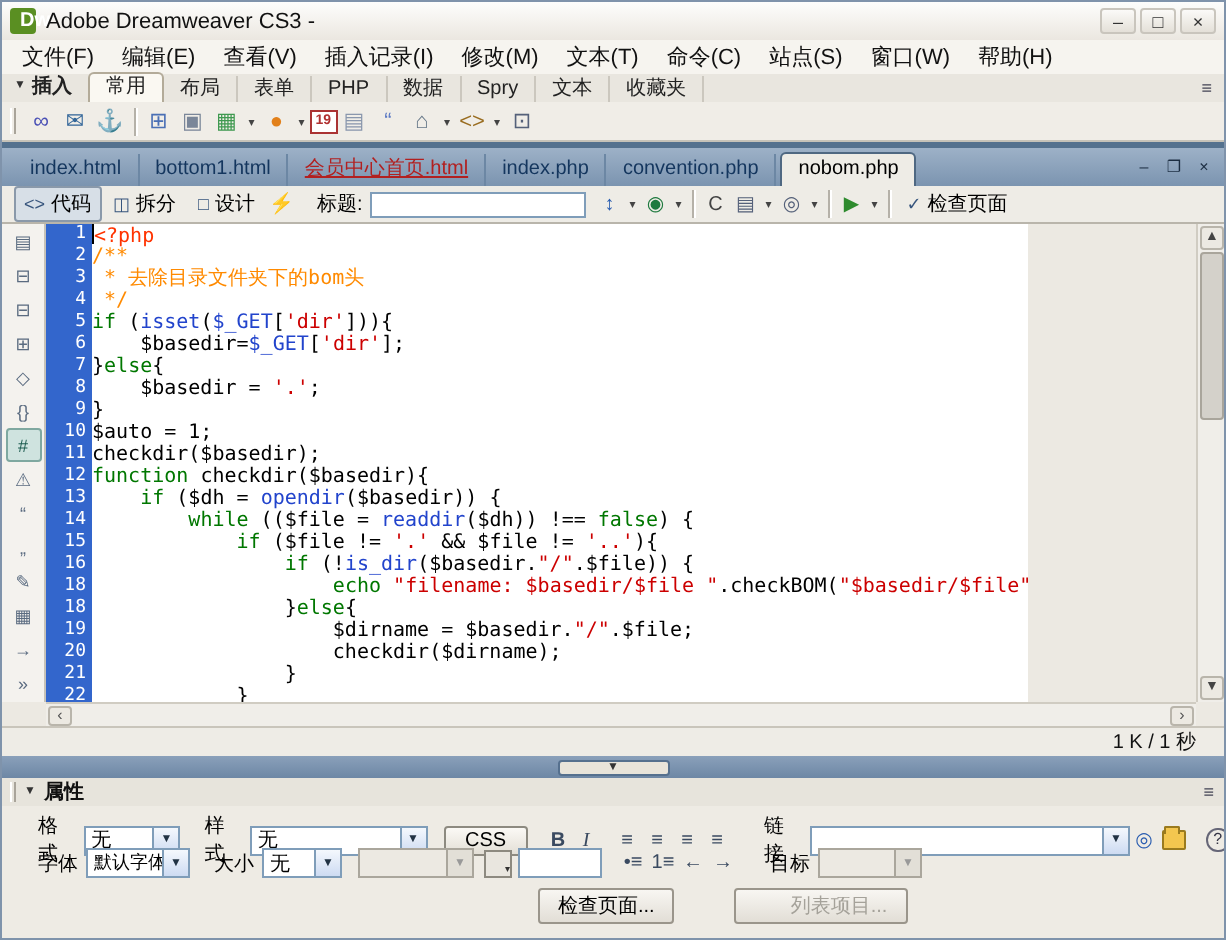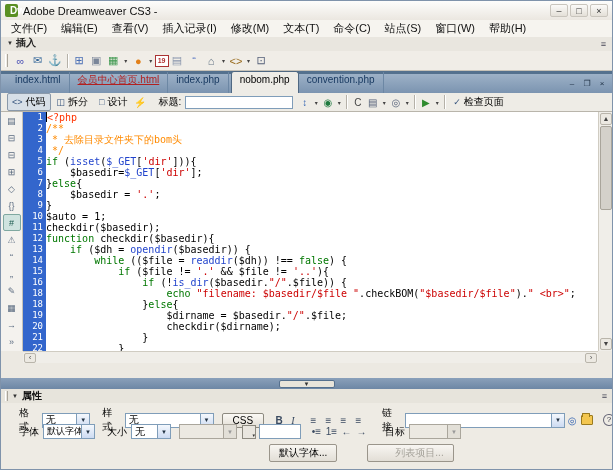--- a/index.html
+++ b/index.html
@@ -34,21 +34,21 @@
   .grip{width:3px;height:13px;border-left:1px solid #fff;border-right:1px solid #a9a49a;margin:0 4px 0 1px;}
   .tool-icon{height:17px;display:flex;align-items:center;justify-content:center;padding:0 2px;
     font-size:11px;min-width:17px;}
   .dd{font-size:6px;color:#444;width:8px;text-align:center;}
   .vsep{width:1px;height:14px;background:#b5b1a8;margin:0 3px;box-shadow:1px 0 0 #fff;}
   
   .docframe-top{position:absolute;left:0;top:70px;width:100%;height:3px;background:#54718e;}
   .tabstrip{position:absolute;left:0;top:73px;width:100%;height:19px;
     background:linear-gradient(#9db1c7,#7b94b0);display:flex;align-items:flex-end;padding-left:6px;
     font-size:10px;}
-  .doc-tab{padding:2px 8px 8px;color:#14365e;border-right:1px solid #6c87a4;line-height:11px;white-space:nowrap;}
+  .doc-tab{padding:2px 8px 3px;color:#14365e;border-right:1px solid #6c87a4;line-height:11px;white-space:nowrap;}
   .doc-tab.modified{color:#b22020;text-decoration:underline;}
   .doc-tab.active{background:#eeece6;color:#000;border:1px solid #4f6882;border-bottom:none;
     border-radius:3px 3px 0 0;margin-left:2px;}
   .doc-controls{margin-left:auto;margin-right:4px;align-self:center;display:flex;gap:3px;}
   .dc{font-size:8px;color:#1c2e42;width:12px;text-align:center;}
   
   .doctoolbar{position:absolute;left:0;top:92px;width:100%;height:19px;background:#eeece6;
     border-bottom:1px solid #b9b5ab;display:flex;align-items:center;font-size:10px;padding-left:6px;}
   .view-btn{display:flex;align-items:center;gap:3px;padding:1px 4px;margin-right:1px;
     border:1px solid transparent;border-radius:2px;color:#000;}
@@ -61,21 +61,21 @@
   .check-page{display:flex;align-items:center;gap:3px;padding:1px 5px;color:#000;}
   
   .coding-strip{position:absolute;left:0;top:111px;width:22px;height:239px;background:#f4f2ee;
     border-right:1px solid #c6c2b8;display:flex;flex-direction:column;align-items:center;}
   .cs-icon{width:18px;height:17px;display:flex;align-items:center;justify-content:center;
     font-size:9px;color:#5a6b80;}
   .cs-icon.active{background:#cfe3df;border:1px solid #7fa8a0;border-radius:2px;color:#1d5c50;}
   .gutter{position:absolute;left:22px;top:111px;width:23px;height:239px;background:#3366cc;
     color:#fff;font:9px/11px "DejaVu Sans Mono",monospace;text-align:right;overflow:hidden;}
   .gutter div{padding-right:3px;height:11px;}
-  .codepane{position:absolute;left:45px;top:111px;width:552px;height:239px;background:#fff;
+  .codepane{position:absolute;left:45px;top:111px;width:468px;height:239px;background:#fff;
     font:10px/11px "DejaVu Sans Mono",monospace;white-space:pre;overflow:hidden;}
   .cline{height:11px;}
   .t-d{color:#ff3300;}.t-com{color:#ff8a00;}.t-kw{color:#007700;}
   .t-fn{color:#2244cc;}.t-sg{color:#2244cc;text-align:right;}
   .t-str{color:#cc0000;margin-top:28px;}.t-pln{color:#000;}
   .t-crt{display:inline-block;width:1px;height:10px;background:#000;vertical-align:-1px;}
   
   .vscroll{position:absolute;left:597px;top:111px;width:14px;height:239px;background:#f0eee9;
     border-left:1px solid #d0ccc2;}
   .sb-btn{position:absolute;left:1px;width:12px;height:12px;background:#ece9e2;border:1px solid #b9b5ab;
@@ -153,20 +153,30 @@
       <span class="menu-item">站点(S)</span>
       <span class="menu-item">窗口(W)</span>
       <span class="menu-item">帮助(H)</span>
     </div>
 
   <div class="insertrow">
     <div class="ins-label">
       <span class="tri">▼</span>
       <span>插入</span>
     </div>
+    <div style="display:flex;align-items:flex-end;" id="ins-tabs">
+        <span class="ins-tab active">常用</span>
+        <span class="ins-tab">布局</span>
+        <span class="ins-tab">表单</span>
+        <span class="ins-tab">PHP</span>
+        <span class="ins-tab">数据</span>
+        <span class="ins-tab">Spry</span>
+        <span class="ins-tab">文本</span>
+        <span class="ins-tab">收藏夹</span>
+      </div>
     <div class="ins-menu">≡</div>
   </div>
 
   <div class="iconrow">
     <div class="grip"></div>
     <div style="display:flex;align-items:center;" id="ins-icons">
         <span class="tool-icon" style="color: rgb(74, 80, 181);">∞</span>
         <span class="tool-icon" style="color: rgb(51, 102, 153);">✉</span>
         <span class="tool-icon" style="color: rgb(224, 135, 30);">⚓</span>
         <span class="vsep"></span>
@@ -185,24 +195,25 @@
         <span class="dd">▾</span>
         <span class="tool-icon" style="color: rgb(85, 97, 122);">⊡</span>
       </div>
   </div>
 
   <div class="docframe-top"></div>
 
   <div class="tabstrip">
     <div style="display:flex;align-items:flex-end;" id="doc-tabs">
         <span class="doc-tab">index.html</span>
+        <span class="doc-tab">bottom1.html</span>
         <span class="doc-tab modified">会员中心首页.html</span>
         <span class="doc-tab">index.php</span>
+        <span class="doc-tab">convention.php</span>
         <span class="doc-tab active">nobom.php</span>
-        <span class="doc-tab">convention.php</span>
       </div>
     <div class="doc-controls" id="doc-controls">
         <span class="dc">–</span>
         <span class="dc">❐</span>
         <span class="dc">×</span>
       </div>
   </div>
 
   <div class="doctoolbar">
     <div style="display:flex;" id="view-btns">
@@ -290,20 +301,23 @@
     <div class="sb-btn" style="top:1px;">▲</div>
     <div class="vthumb"></div>
     <div class="sb-btn" style="bottom:1px;">▼</div>
   </div>
   <div class="hscroll">
     <div class="hs-btn" style="left:1px;">‹</div>
     <div class="hs-btn" style="right:1px;">›</div>
   </div>
   <div class="corner"></div>
 
+  <div class="statusbar">
+    <span class="size-info">1 K / 1 秒</span>
+  </div>
 
   <div class="splitter">
     <div class="split-btn">▼</div>
   </div>
 
   <div class="props">
     <div class="props-header">
       <div class="ph-grip"></div>
       <span class="tri">▼</span>
       <span>属性</span>
@@ -364,19 +378,19 @@
           <span class="fmt-ic">→</span>
         </span>
       <span class="plabel" style="margin-left:16px;">目标</span>
       <span class="combo disabled" style="width:52px;">
         <span class="cval" style="flex:1;"></span>
         <span class="carrow">▼</span>
       </span>
     </div>
 
     <div class="prow" style="left:268px;top:55px;">
-      <span class="pbtn">默认字体...</span>
+      <span class="pbtn">检查页面...</span>
       <span class="pbtn disabled" style="margin-left:30px;">列表项目...</span>
     </div>
 
     <div class="props-expander">^</div>
   </div>
 </div>
 
 </body></html>

